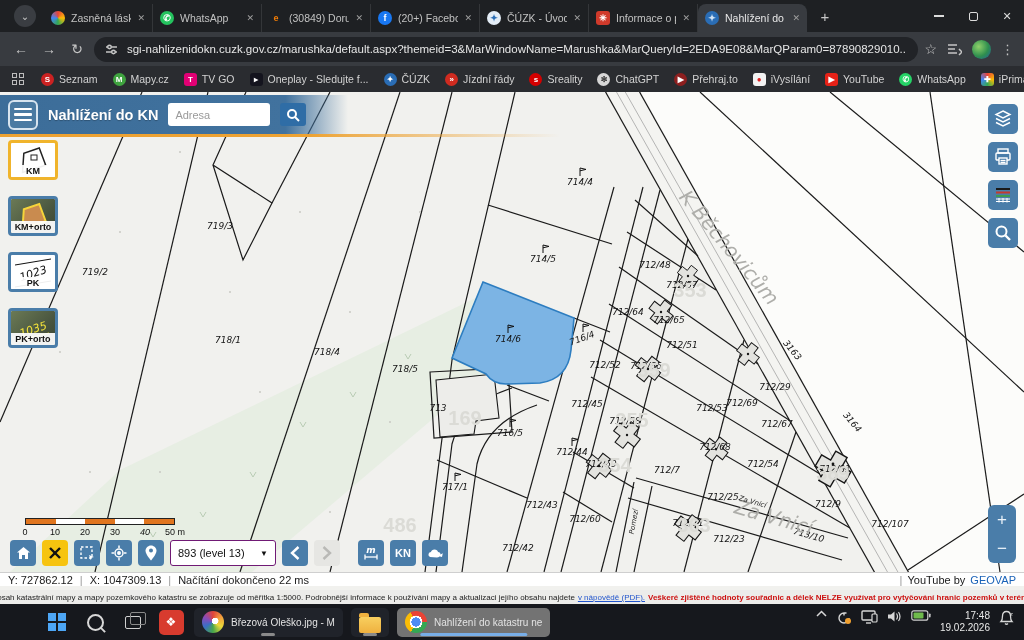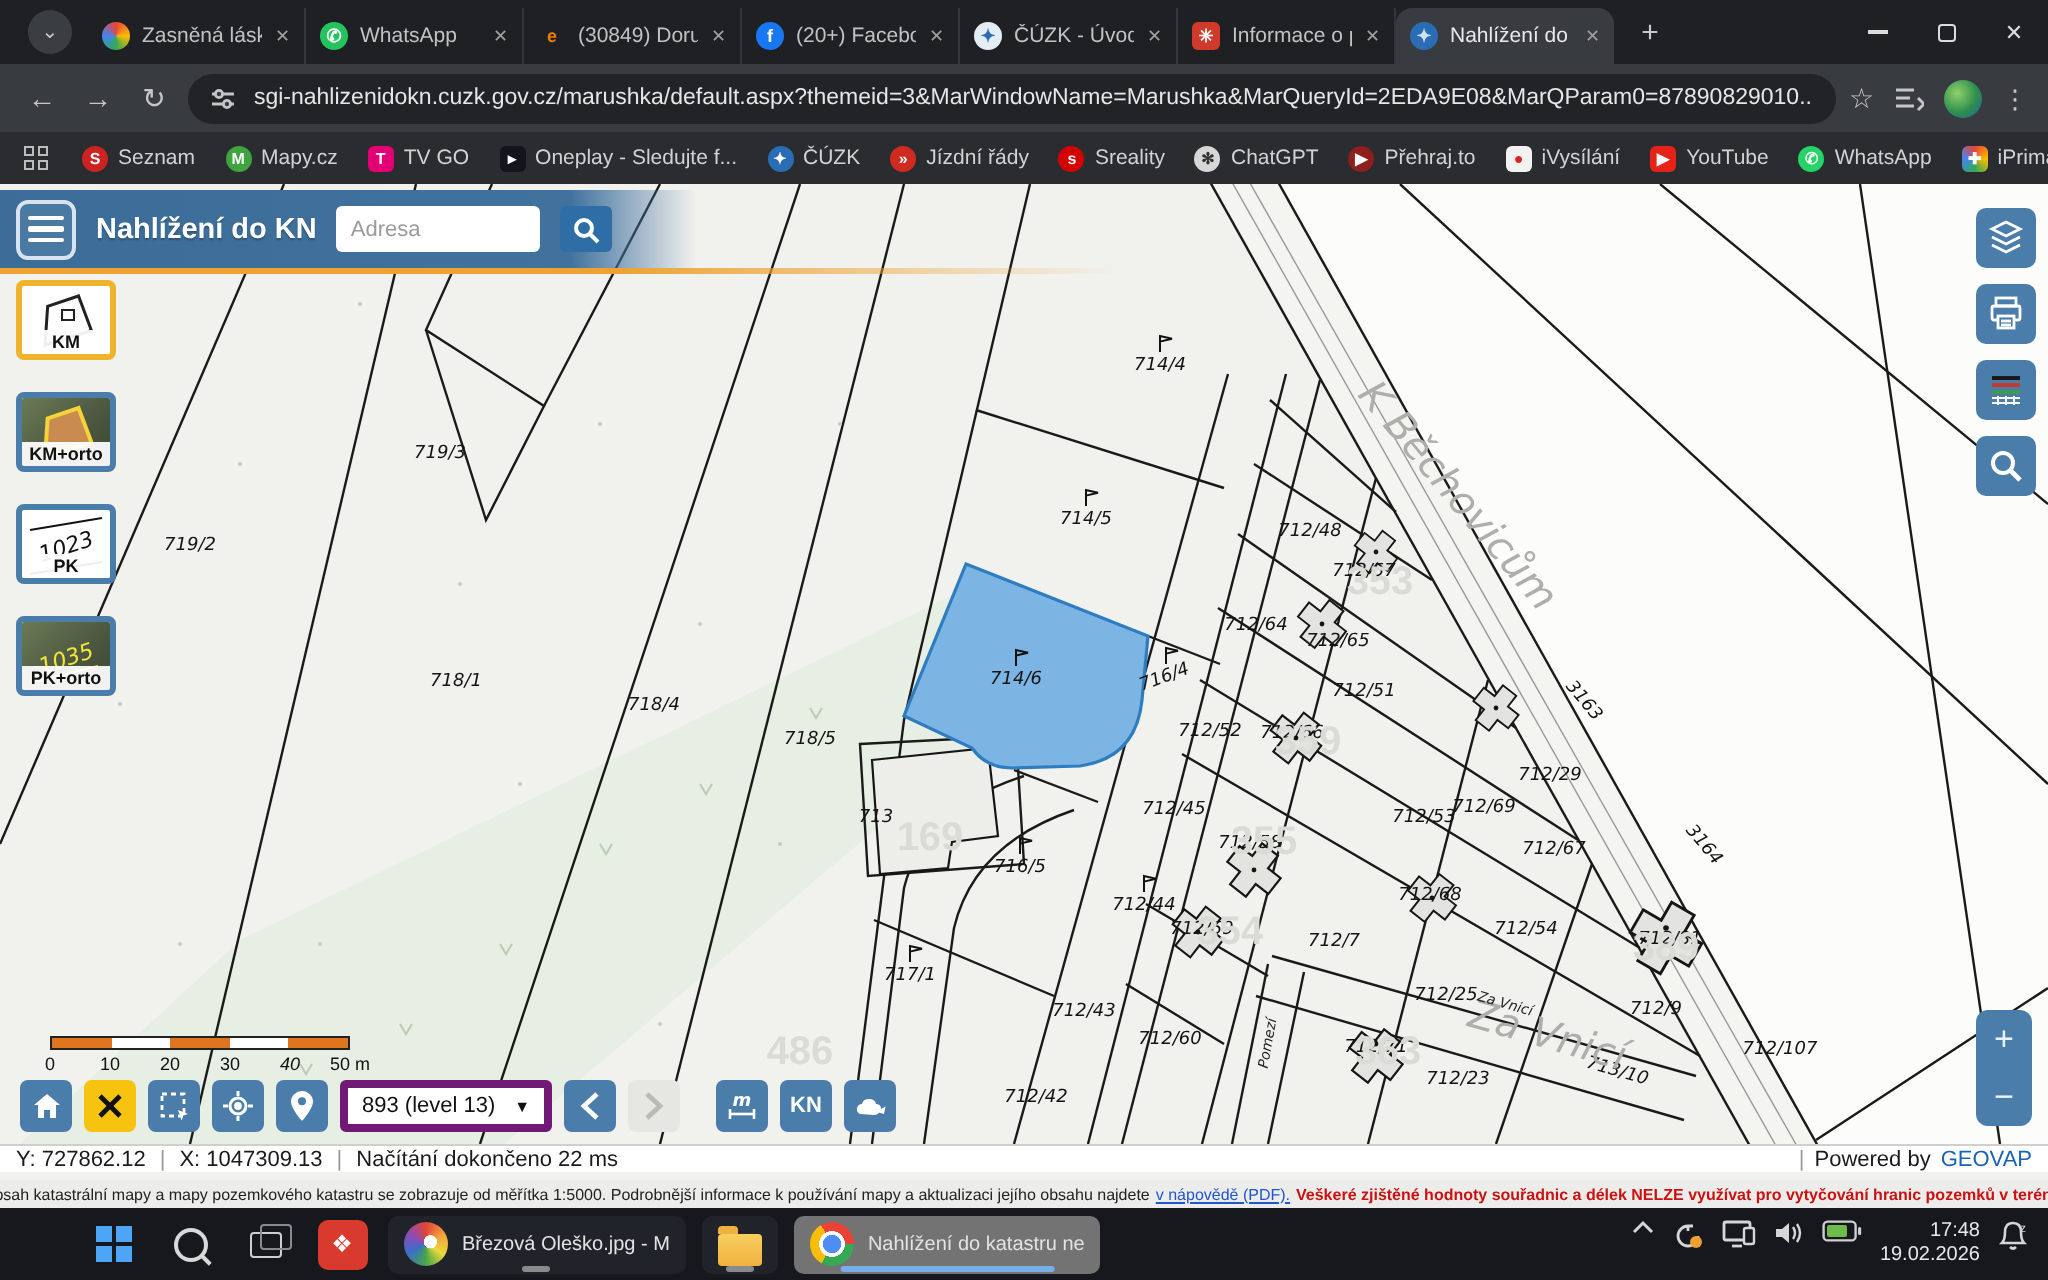--- a/index.html
+++ b/index.html
@@ -56,21 +56,21 @@
   #scalebar i{flex:1}
   #scalebar i:nth-child(odd){background:#e0751f}
   #scaleticks{position:absolute;left:25px;top:435px;width:170px;height:10px;font-size:9px;color:#111}
   #scaleticks span{position:absolute;transform:translateX(-50%)}
   #toolbar{position:absolute;left:10px;top:448px;display:flex;gap:6px;align-items:center}
   .tb{width:26px;height:26px;background:#4a7da9;border-radius:4px;display:flex;align-items:center;justify-content:center;flex:none;color:#fff;font-weight:bold}
   .tb.yellow{background:#f6c40f;color:#111}
   .tb.disabled{background:#e6e6e3}
   .tb.gap{margin-left:12px}
   .tb.kn{font-size:11px}
-  #leveldd{width:106px;height:26px;background:#fff;border:4px solid #701a75;border-radius:3px;display:flex;align-items:center;padding:0 7px;font-size:11px;color:#111;gap:4px}
+  #leveldd{width:106px;height:26px;background:#fff;border:1px solid #701a75;border-radius:3px;display:flex;align-items:center;padding:0 7px;font-size:11px;color:#111;gap:4px}
   #leveldd span:first-child{flex:1;white-space:nowrap;overflow:hidden}
   #statusbar{position:absolute;left:0;right:0;top:480px;height:14px;background:#fff;border-top:1px solid #cfcfcf;display:flex;align-items:center;font-size:11px;color:#1a1a1a;padding:0 8px;gap:7px}
   #statusbar .sep{color:#999}
   #statusbar .right{margin-left:auto;display:flex;gap:5px}
   #statusbar a{color:#1a62b8;text-decoration:none}
   #disc{position:absolute;left:0;right:0;top:498px;height:14px;background:#ececea;display:flex;align-items:center;justify-content:center;font-size:8px;color:#222;gap:3px;white-space:nowrap;overflow:hidden}
   #disc .lnk{color:#2255cc;text-decoration:underline}
   #disc .warn{color:#cc1111;font-weight:bold}
   
   #taskbar{height:36px;background:#16181d;display:flex;align-items:center;padding:0 6px 0 42px;gap:8px}
@@ -585,21 +585,21 @@
   </div>
 
   <div id="statusbar">
     <span>Y: 727862.12</span>
     <span class="sep">|</span>
     <span>X: 1047309.13</span>
     <span class="sep">|</span>
     <span>Načítání dokončeno 22 ms</span>
     <span class="right">
       <span class="sep">|</span>
-      <span>Powered by</span>
+      <span>YouTube by</span>
       <a href="#">GEOVAP</a>
     </span>
   </div>
 
   <div id="disc">
     <span>Obsah katastrální mapy a mapy pozemkového katastru se zobrazuje od měřítka 1:5000. Podrobnější informace k používání mapy a aktualizaci jejího obsahu najdete</span>
     <span class="lnk">v nápovědě (PDF).</span>
     <span class="warn">Veškeré zjištěné hodnoty souřadnic a délek NELZE využívat pro vytyčování hranic pozemků v terénu.</span>
   </div>
 </div>

